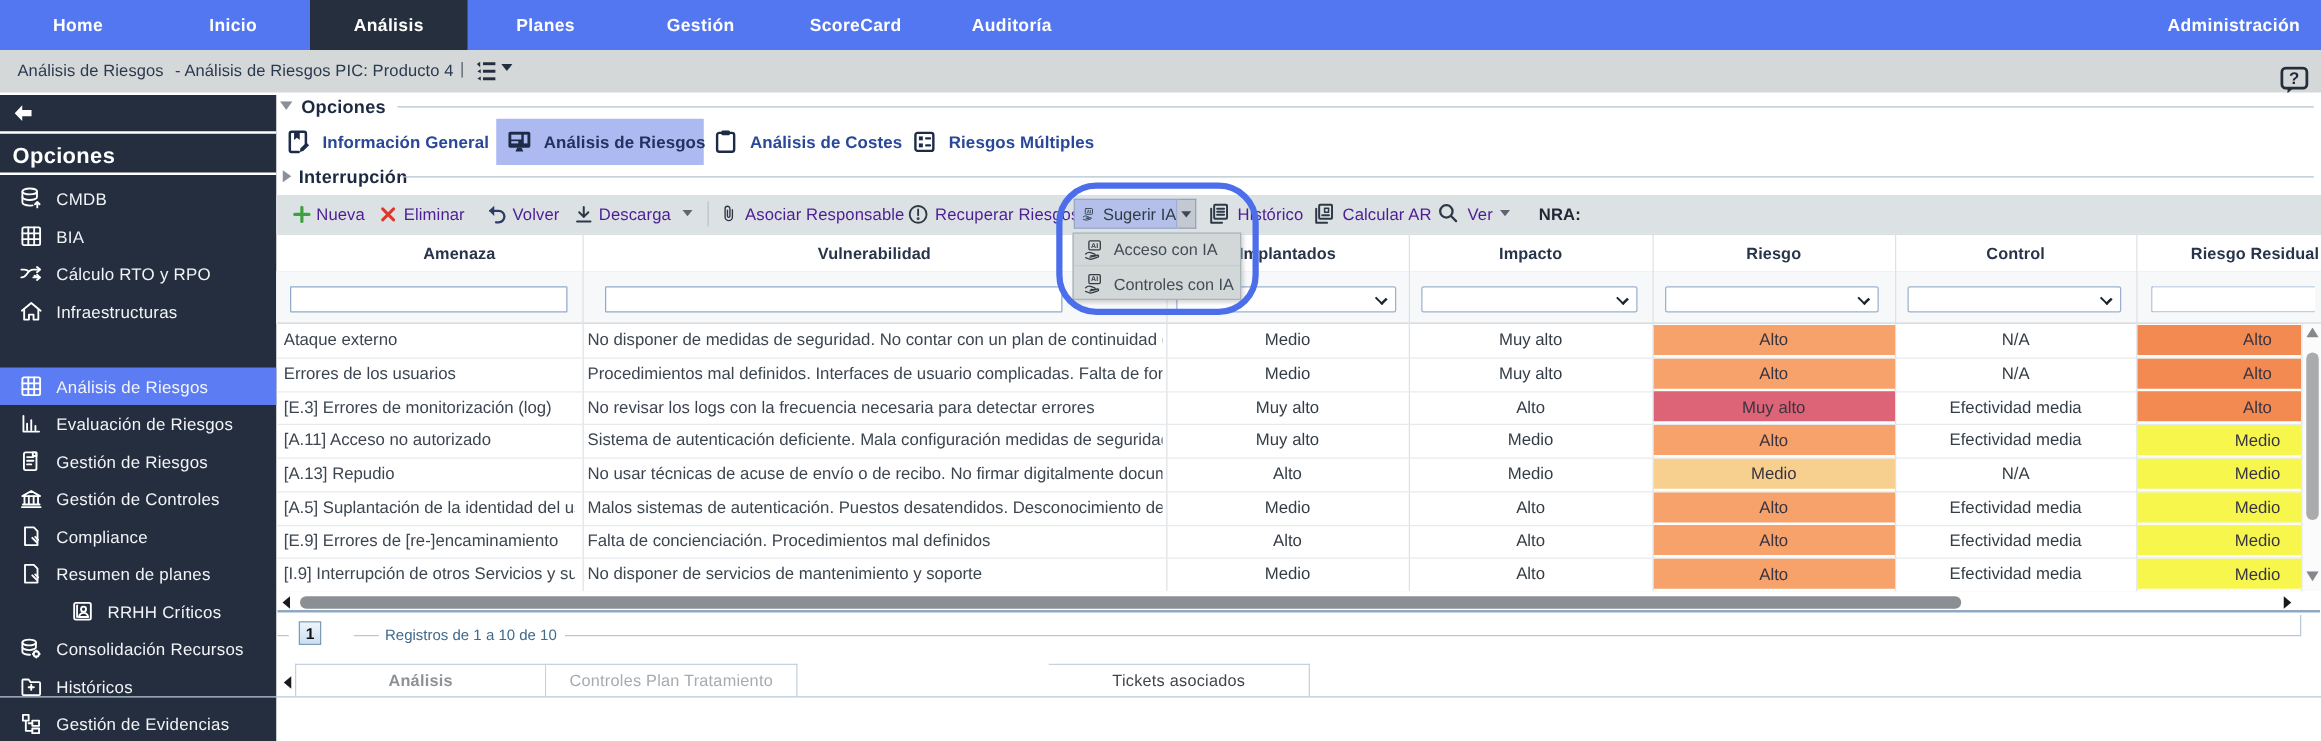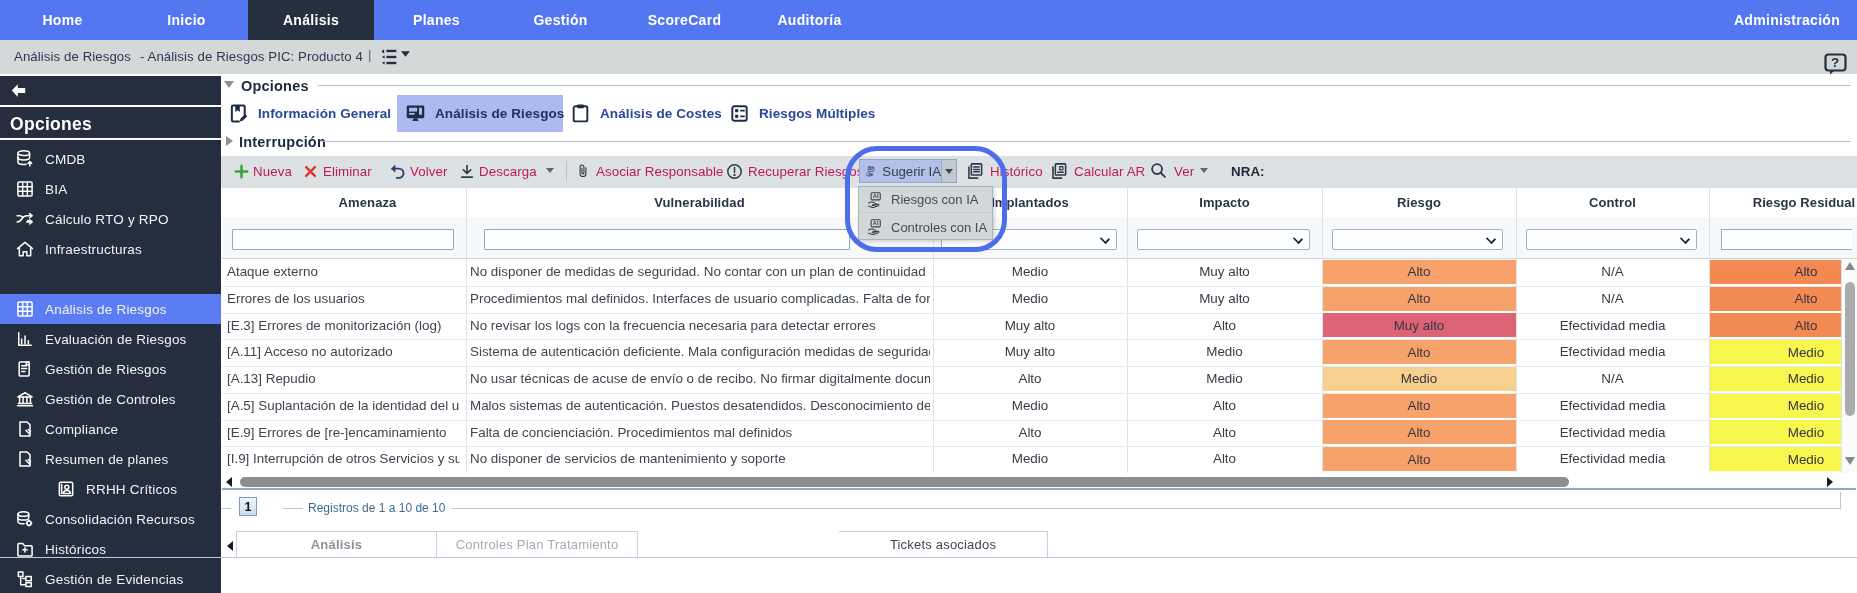--- a/index.html
+++ b/index.html
@@ -26,21 +26,21 @@
 .stri { position:absolute; width:0; height:0; }
 .hline { position:absolute; height:1px; background:#b2c2d0; }
 
 
 .tab { position:absolute; top:95px; height:37px; display:flex; align-items:center; font-size:13.5px; font-weight:700; color:#2a4899; letter-spacing:.1px; white-space:nowrap; }
 .tab svg { width:21px; height:21px; margin-right:9px; fill:none; stroke:#1d2b47; stroke-width:1.9; stroke-linecap:round; stroke-linejoin:round; }
 .tabhl { position:absolute; left:397px; top:95px; width:166px; height:37px; background:#adb9f1; }
 
 
 #tbar { position:absolute; left:221px; top:156px; width:1636px; height:31px; background:#dce1e4; }
-.tbtxt { position:absolute; top:156px; height:31px; display:flex; align-items:center; font-size:13.3px; color:#be185d; letter-spacing:.1px; }
+.tbtxt { position:absolute; top:156px; height:31px; display:flex; align-items:center; font-size:13.3px; color:#4c1d95; letter-spacing:.1px; }
 .tbico { position:absolute; fill:none; stroke:#2e3947; stroke-width:2; stroke-linecap:round; stroke-linejoin:round; }
 .caret { position:absolute; width:0; height:0; border-left:4.5px solid transparent; border-right:4.5px solid transparent; border-top:5.5px solid #5d666f; }
 
 
 .th { position:absolute; top:187px; height:30px; display:flex; align-items:center; justify-content:center; font-size:13px; font-weight:700; color:#28344a; letter-spacing:.1px; }
 #filterrow { position:absolute; left:221px; top:217px; width:1636px; height:42px; background:#f6f8f9; }
 .finput { position:absolute; top:229px; height:21px; background:#fff; border:1px solid #90aacd; border-radius:1px; }
 .fsel { position:absolute; top:229px; height:21px; background:#fff; border:1px solid #9db1cd; border-radius:2px; }
 .fsel:after { content:""; position:absolute; right:7px; top:7px; width:6px; height:6px; border-right:2.2px solid #1c232b; border-bottom:2.2px solid #1c232b; transform:rotate(45deg) scale(1,.8); transform-origin:center; margin-top:-2px; }
 .cell { position:absolute; height:26.7px; line-height:26.7px; font-size:13.4px; color:#3d4650; white-space:nowrap; overflow:hidden; }
@@ -495,21 +495,21 @@
 <div id="btabline"></div>
 
 <div id="ddown">
   <div class="dditem" style="top:0px;border-bottom:1px solid #c6cdd0;">
     <svg viewBox="0 0 24 24">
           <rect x="6.8" y="2.2" width="12.2" height="9.6" rx="1.4"></rect>
           <text x="12.9" y="9.6" font-size="7.5" font-weight="bold" fill="#333d47" stroke="none" text-anchor="middle" font-family="Liberation Sans">AI</text>
           <path d="M3.4 16.2c1.8-1.7 3.9-2 6.1-1.1l3.4 1.4c1.1.45.6 1.95-.5 1.85l-3.4-.35"></path>
           <path d="M8 19.6l7.9-2c1.3-.33 1.8 1.5.5 1.95l-5.7 2c-1.5.5-3 .4-4.4-.2l-3-1.2"></path>
         </svg>
-    <span>Riesgos con IA</span>
+    <span>Acceso con IA</span>
   </div>
   <div class="dditem" style="top:27px;">
     <svg viewBox="0 0 24 24">
           <rect x="6.8" y="2.2" width="12.2" height="9.6" rx="1.4"></rect>
           <text x="12.9" y="9.6" font-size="7.5" font-weight="bold" fill="#333d47" stroke="none" text-anchor="middle" font-family="Liberation Sans">AI</text>
           <path d="M3.4 16.2c1.8-1.7 3.9-2 6.1-1.1l3.4 1.4c1.1.45.6 1.95-.5 1.85l-3.4-.35"></path>
           <path d="M8 19.6l7.9-2c1.3-.33 1.8 1.5.5 1.95l-5.7 2c-1.5.5-3 .4-4.4-.2l-3-1.2"></path>
         </svg>
     <span>Controles con IA</span>
   </div>

